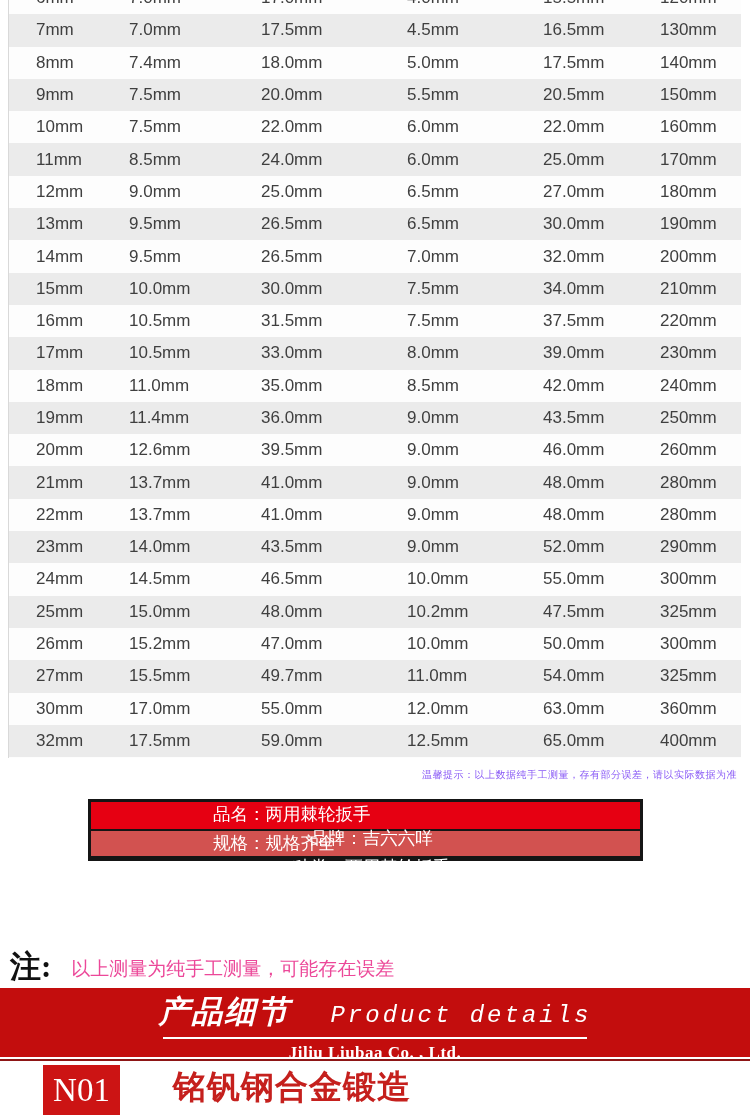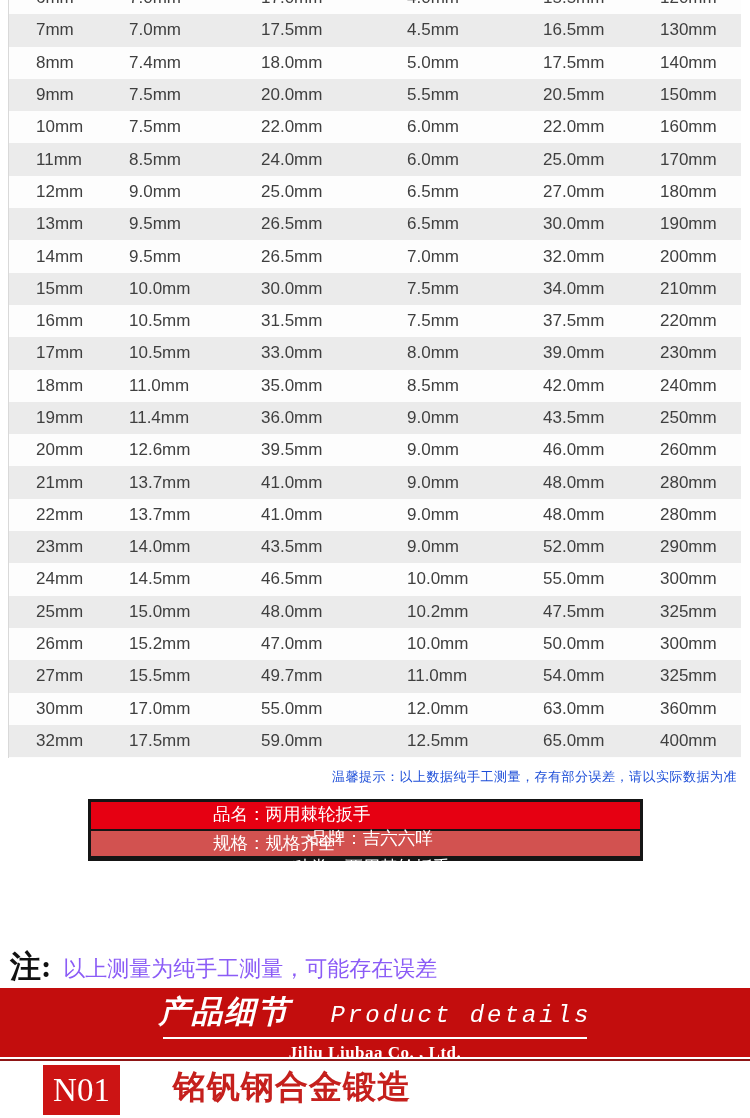--- a/index.html
+++ b/index.html
@@ -31,21 +31,21 @@
   .tcell { flex: none; white-space: nowrap; }
   .tcell.col0 { width: 120px; padding-left: 27px; }
   .tcell.col1 { width: 132px; }
   .tcell.col2 { width: 146px; }
   .tcell.col3 { width: 136px; }
   .tcell.col4 { width: 117px; }
   .tcell.col5 { flex: 1; }
 
   .measure-note {
     position: absolute; top: 768px; right: 13px;
-    font-size: 13px; color: #1d4ed8;
+    font-size: 10px; color: #8b5cf6;
     letter-spacing: 0.5px;
   }
 
   
   .info-box {
     position: absolute; left: 88px; top: 799px; width: 555px;
     border: 3px solid #151515;
     background: var(--info-red, #e60012);
     color: #fff;
   }
@@ -59,21 +59,21 @@
     font-size: 18.5px; line-height: 28px;
     word-break: break-all;
   }
 
   
   .note-line { position: absolute; left: 10px; top: 946px; display: flex; align-items: center; }
   .note-mark {
     font-family: "Liberation Serif", serif;
     font-size: 31px; font-weight: bold; color: #111;
   }
-  .note-text { font-size: 22px; color: #8b5cf6; margin-left: 12px; padding-top: 4px; }
+  .note-text { font-size: 19px; color: #ec4899; margin-left: 20px; padding-top: 4px; }
 
   
   .banner {
     position: absolute; left: 0; top: 988px; width: 750px; height: 69px;
     background: var(--banner-red, #c30d0d);
     color: #fff; text-align: center;
   }
   .banner-titles {
     display: flex; justify-content: center; align-items: baseline;
     gap: 40px; padding-top: 3px; font-style: italic;

